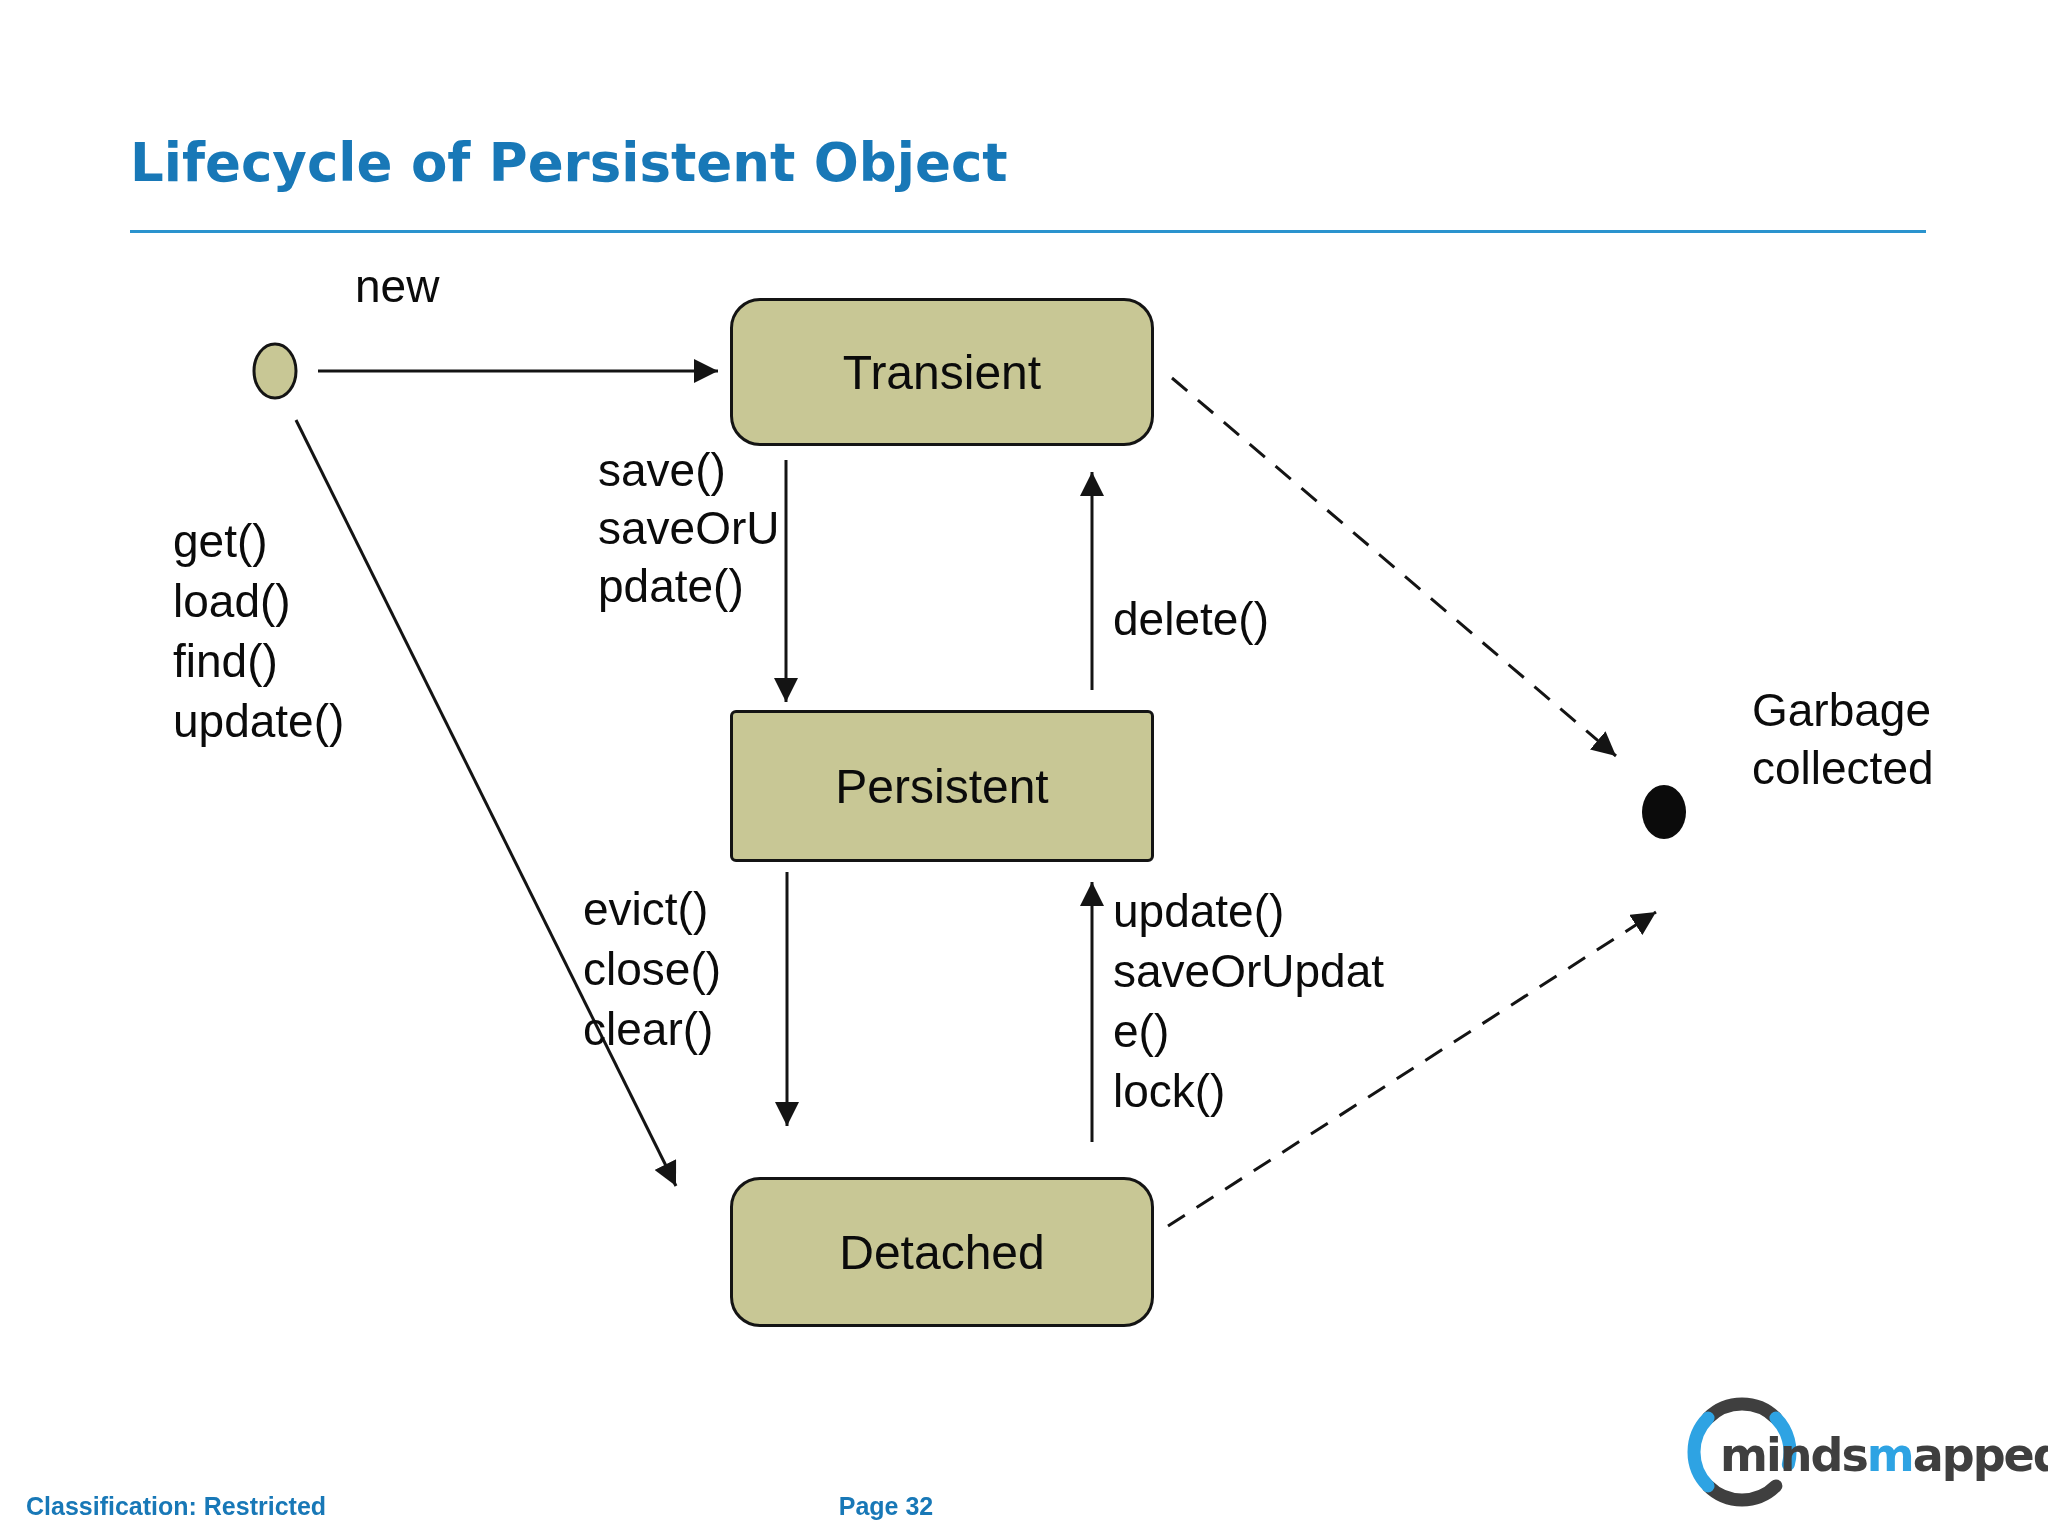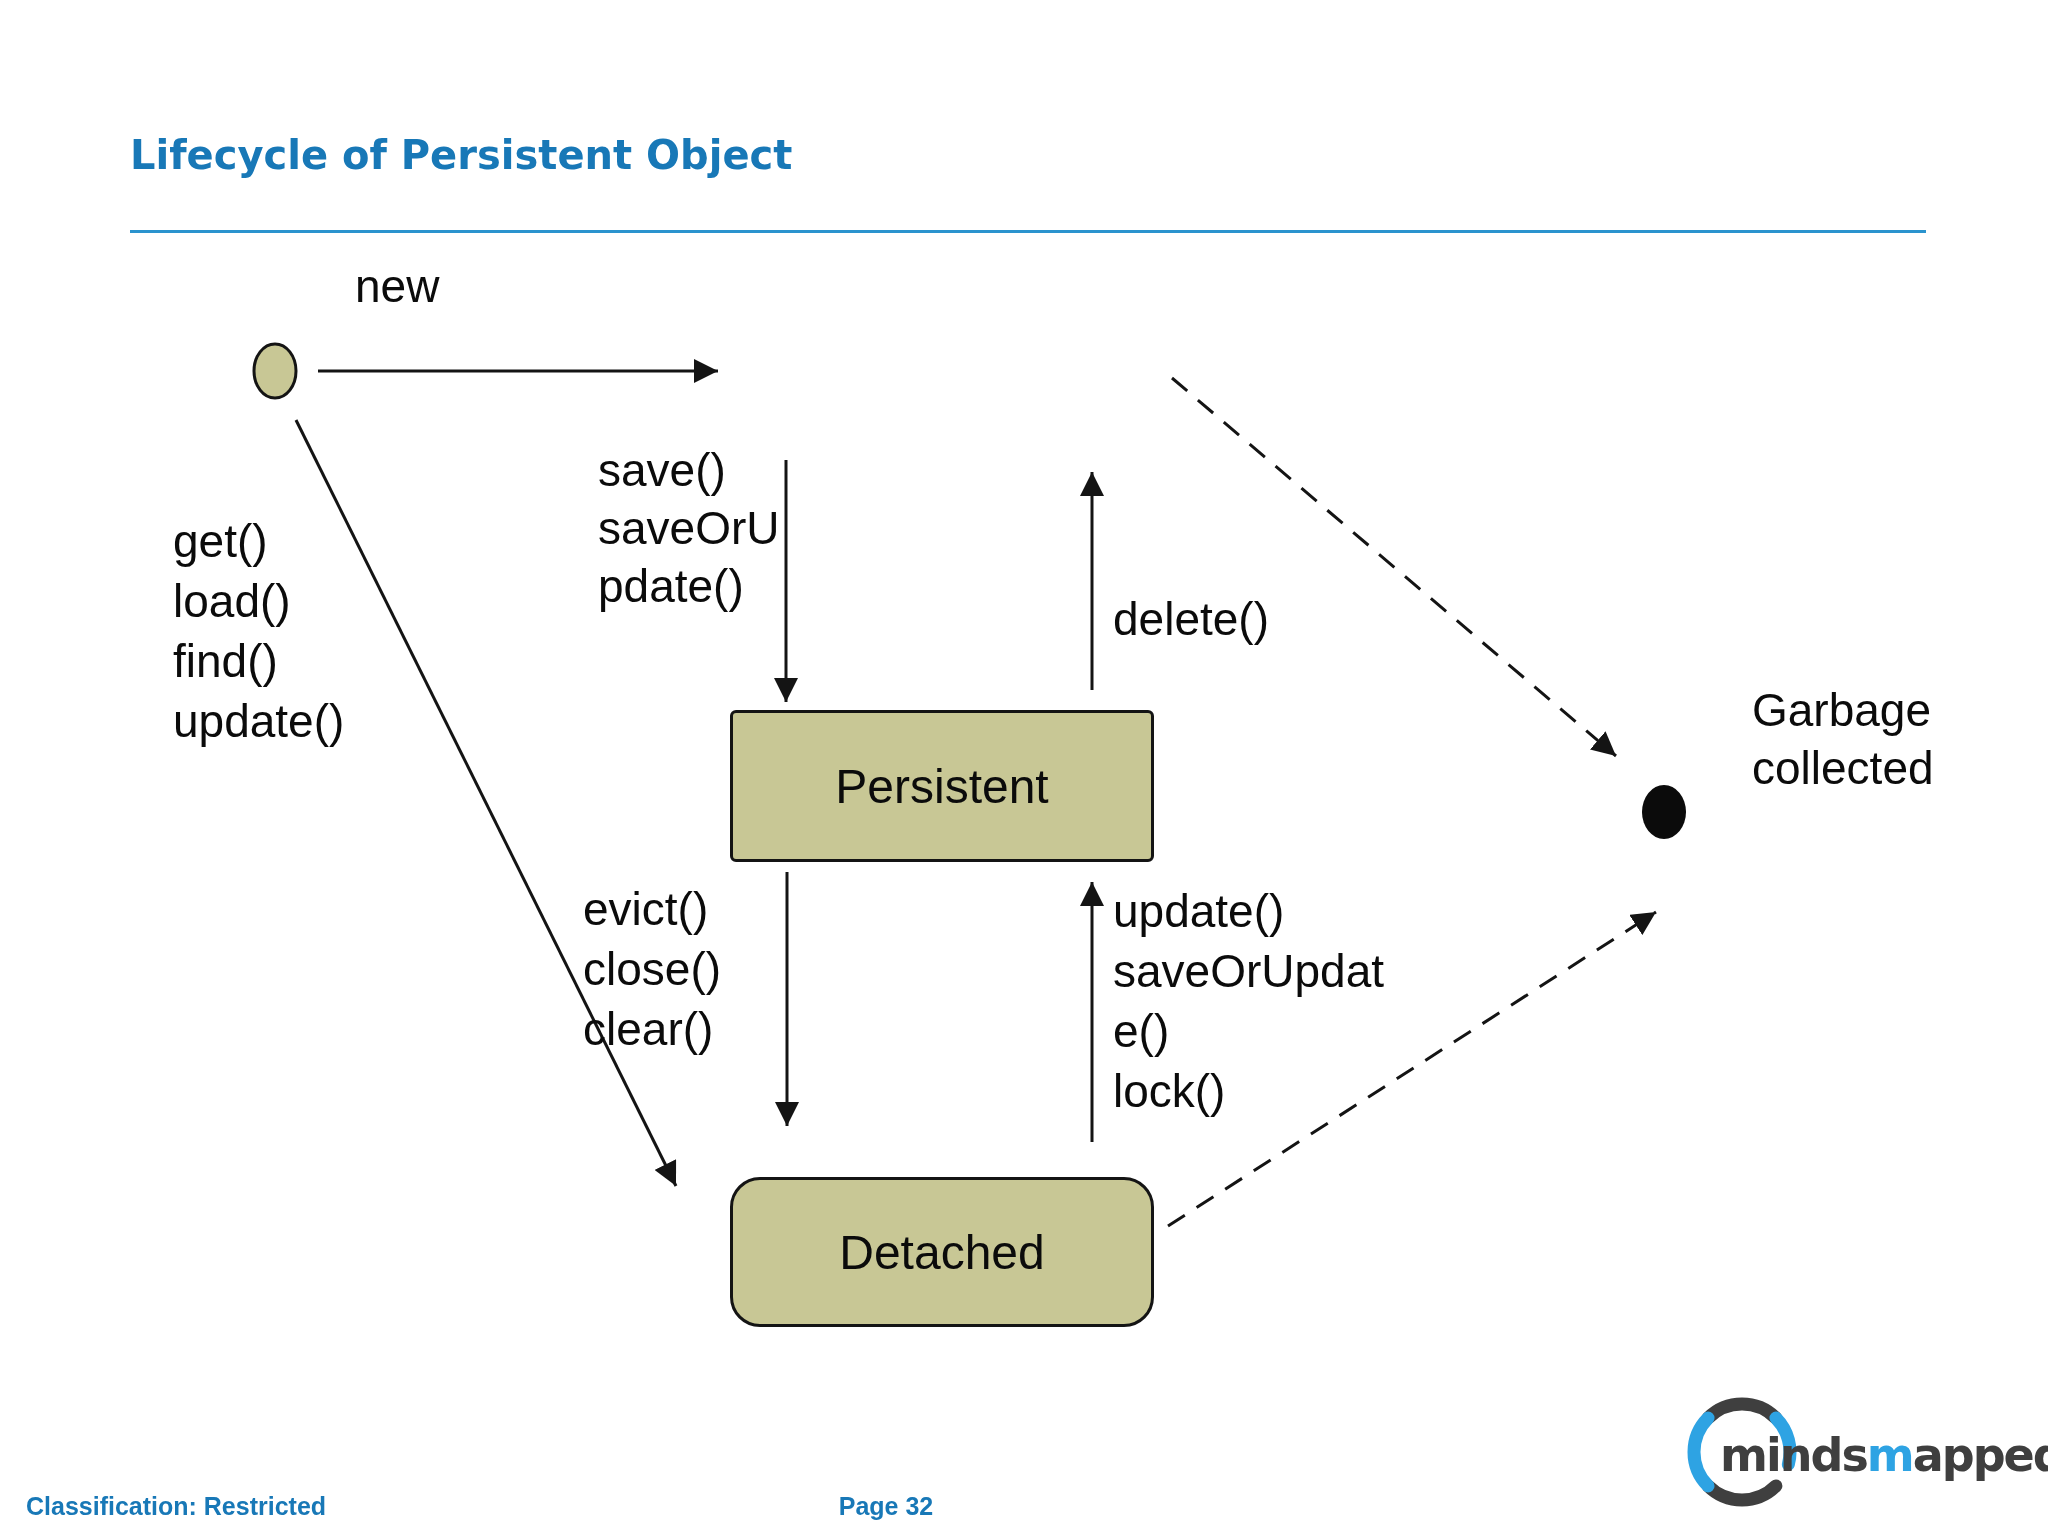--- a/index.html
+++ b/index.html
@@ -1,19 +1,19 @@
 <!DOCTYPE html>
 <html><head>
 <meta charset="utf-8">
 <style>
   html,body{margin:0;padding:0;background:#ffffff;}
   .slide{position:relative;width:2048px;height:1536px;background:#ffffff;overflow:hidden;
          font-family:"Liberation Sans",sans-serif;color:#0b0b0b;}
   .title{position:absolute;left:130px;top:132px;font-family:"DejaVu Sans",sans-serif;
-         font-weight:bold;font-size:40px;color:#1878B7;white-space:nowrap;}
+         font-weight:bold;font-size:53px;color:#1878B7;white-space:nowrap;}
   .title-rule{position:absolute;left:130px;top:230px;width:1796px;height:3px;background:#2A93CE;}
   svg.lines{position:absolute;left:0;top:0;}
   .state{position:absolute;width:424px;background:#C8C795;border:3px solid #141414;
          border-radius:30px;display:flex;align-items:center;justify-content:center;
          font-size:48px;color:#0b0b0b;box-sizing:border-box;}
   .state-transient{left:730px;top:298px;height:148px;}
   .state-persistent{left:730px;top:710px;height:152px;border-radius:6px;}
   .state-detached{left:730px;top:1150px;height:150px;margin-top:27px;}
   .lbl{position:absolute;font-size:46px;line-height:60px;white-space:nowrap;color:#0b0b0b;}
   .footer{position:absolute;font-size:25px;color:#1878B7;white-space:nowrap;font-weight:bold;}
@@ -40,20 +40,23 @@
     <line x1="786" y1="460" x2="786" y2="702" stroke="#141414" stroke-width="3" marker-end="url(#ah)"></line>
     <line x1="1092" y1="690" x2="1092" y2="472" stroke="#141414" stroke-width="3" marker-end="url(#ah)"></line>
     <line x1="787" y1="872" x2="787" y2="1126" stroke="#141414" stroke-width="3" marker-end="url(#ah)"></line>
     <line x1="1092" y1="1142" x2="1092" y2="882" stroke="#141414" stroke-width="3" marker-end="url(#ah)"></line>
     <line x1="296" y1="420" x2="676" y2="1186" stroke="#141414" stroke-width="3" marker-end="url(#ah)"></line>
     <line x1="1172" y1="378" x2="1616" y2="756" stroke="#141414" stroke-width="3" stroke-dasharray="20 14" marker-end="url(#ah)"></line>
     <line x1="1168" y1="1226" x2="1656" y2="912" stroke="#141414" stroke-width="3" stroke-dasharray="20 14" marker-end="url(#ah)"></line>
     <ellipse cx="1664" cy="812" rx="22" ry="27" fill="#0b0b0b"></ellipse>
   </svg>
 
+  <div class="state state-transient">
+    <span>Transient</span>
+  </div>
   <div class="state state-persistent">
     <span>Persistent</span>
   </div>
   <div class="state state-detached">
     <span>Detached</span>
   </div>
 
   <div class="lbl" style="left:355px;top:256px;">new</div>
 
   <div class="lbl" style="left:562px;top:441px;line-height:58px;margin-left:36px;">

